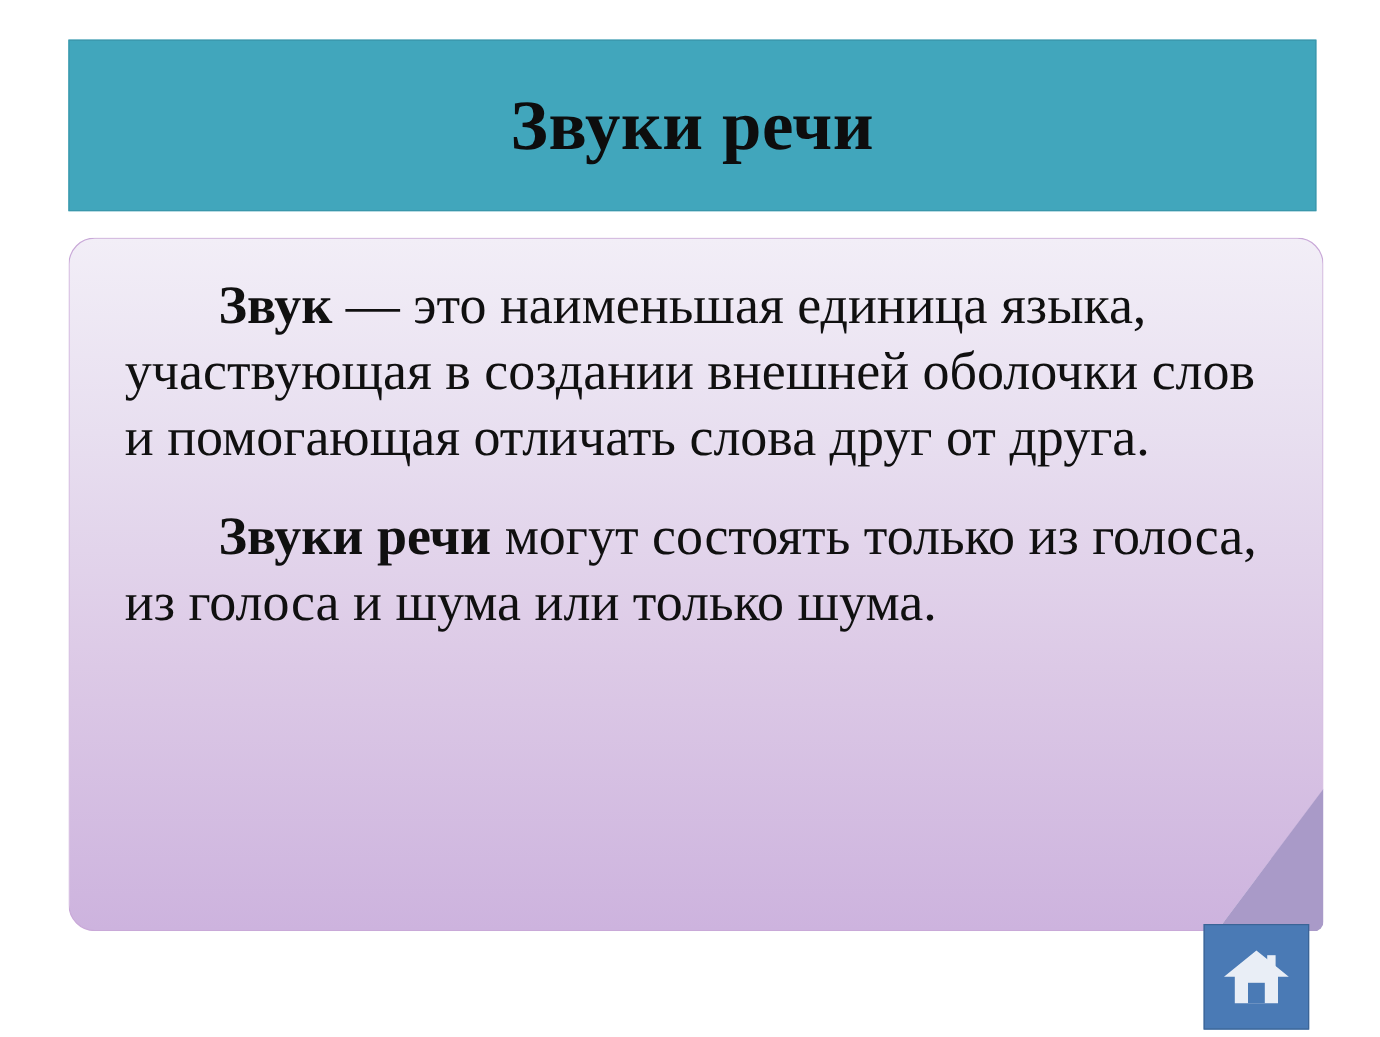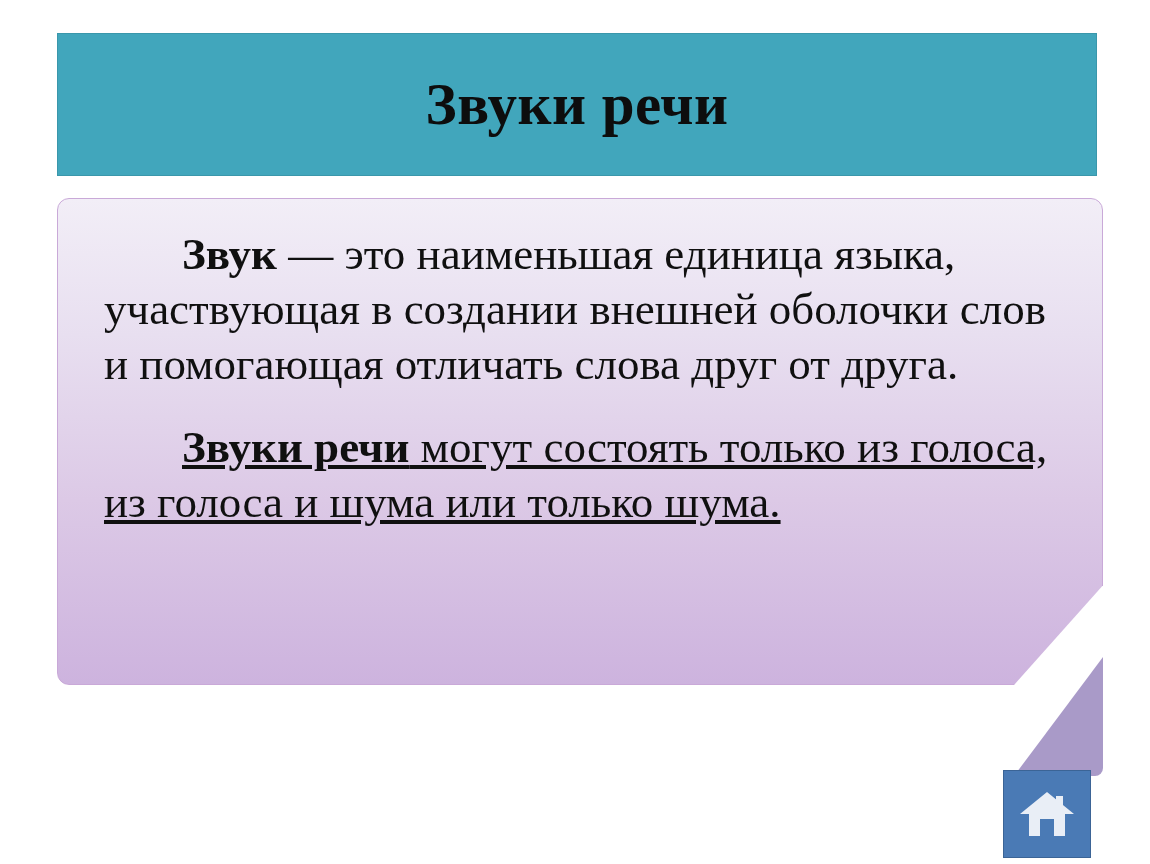--- a/index.html
+++ b/index.html
@@ -44,24 +44,24 @@
     left: 57px;
     top: 198px;
     width: 1046px;
     height: 578px;
   }
   .card {
     position: absolute;
     left: 0;
     top: 0;
     width: 1046px;
-    height: 487px;
+    height: 578px;
     background: linear-gradient(180deg, #f2eef7 0%, #e8dff0 28%, #dcc9e6 62%, #cdb3de 100%);
     border: 1px solid #c9a9d8;
-    border-radius: 12px;
+    border-radius: 22px;
     box-sizing: border-box;
     
     clip-path: polygon(0 0, 100% 0, 100% 79.5%, 91.5% 100%, 0 100%);
   }
   .fold {
     position: absolute;
     right: 0px;
     bottom: 0px;
     width: 89px;
     height: 119px;
@@ -78,21 +78,20 @@
     font-size: 45px;
     line-height: 1.22;
     color: #101010;
   }
   .para {
     margin: 0 0 6px 0;
     text-indent: 78px;
   }
   .para.second {
     margin-top: 28px;
-    text-decoration: underline;
   }
   b { font-weight: bold; }
 
   
   .home-btn {
     position: absolute;
     left: 1003px;
     top: 770px;
     width: 88px;
     height: 88px;

